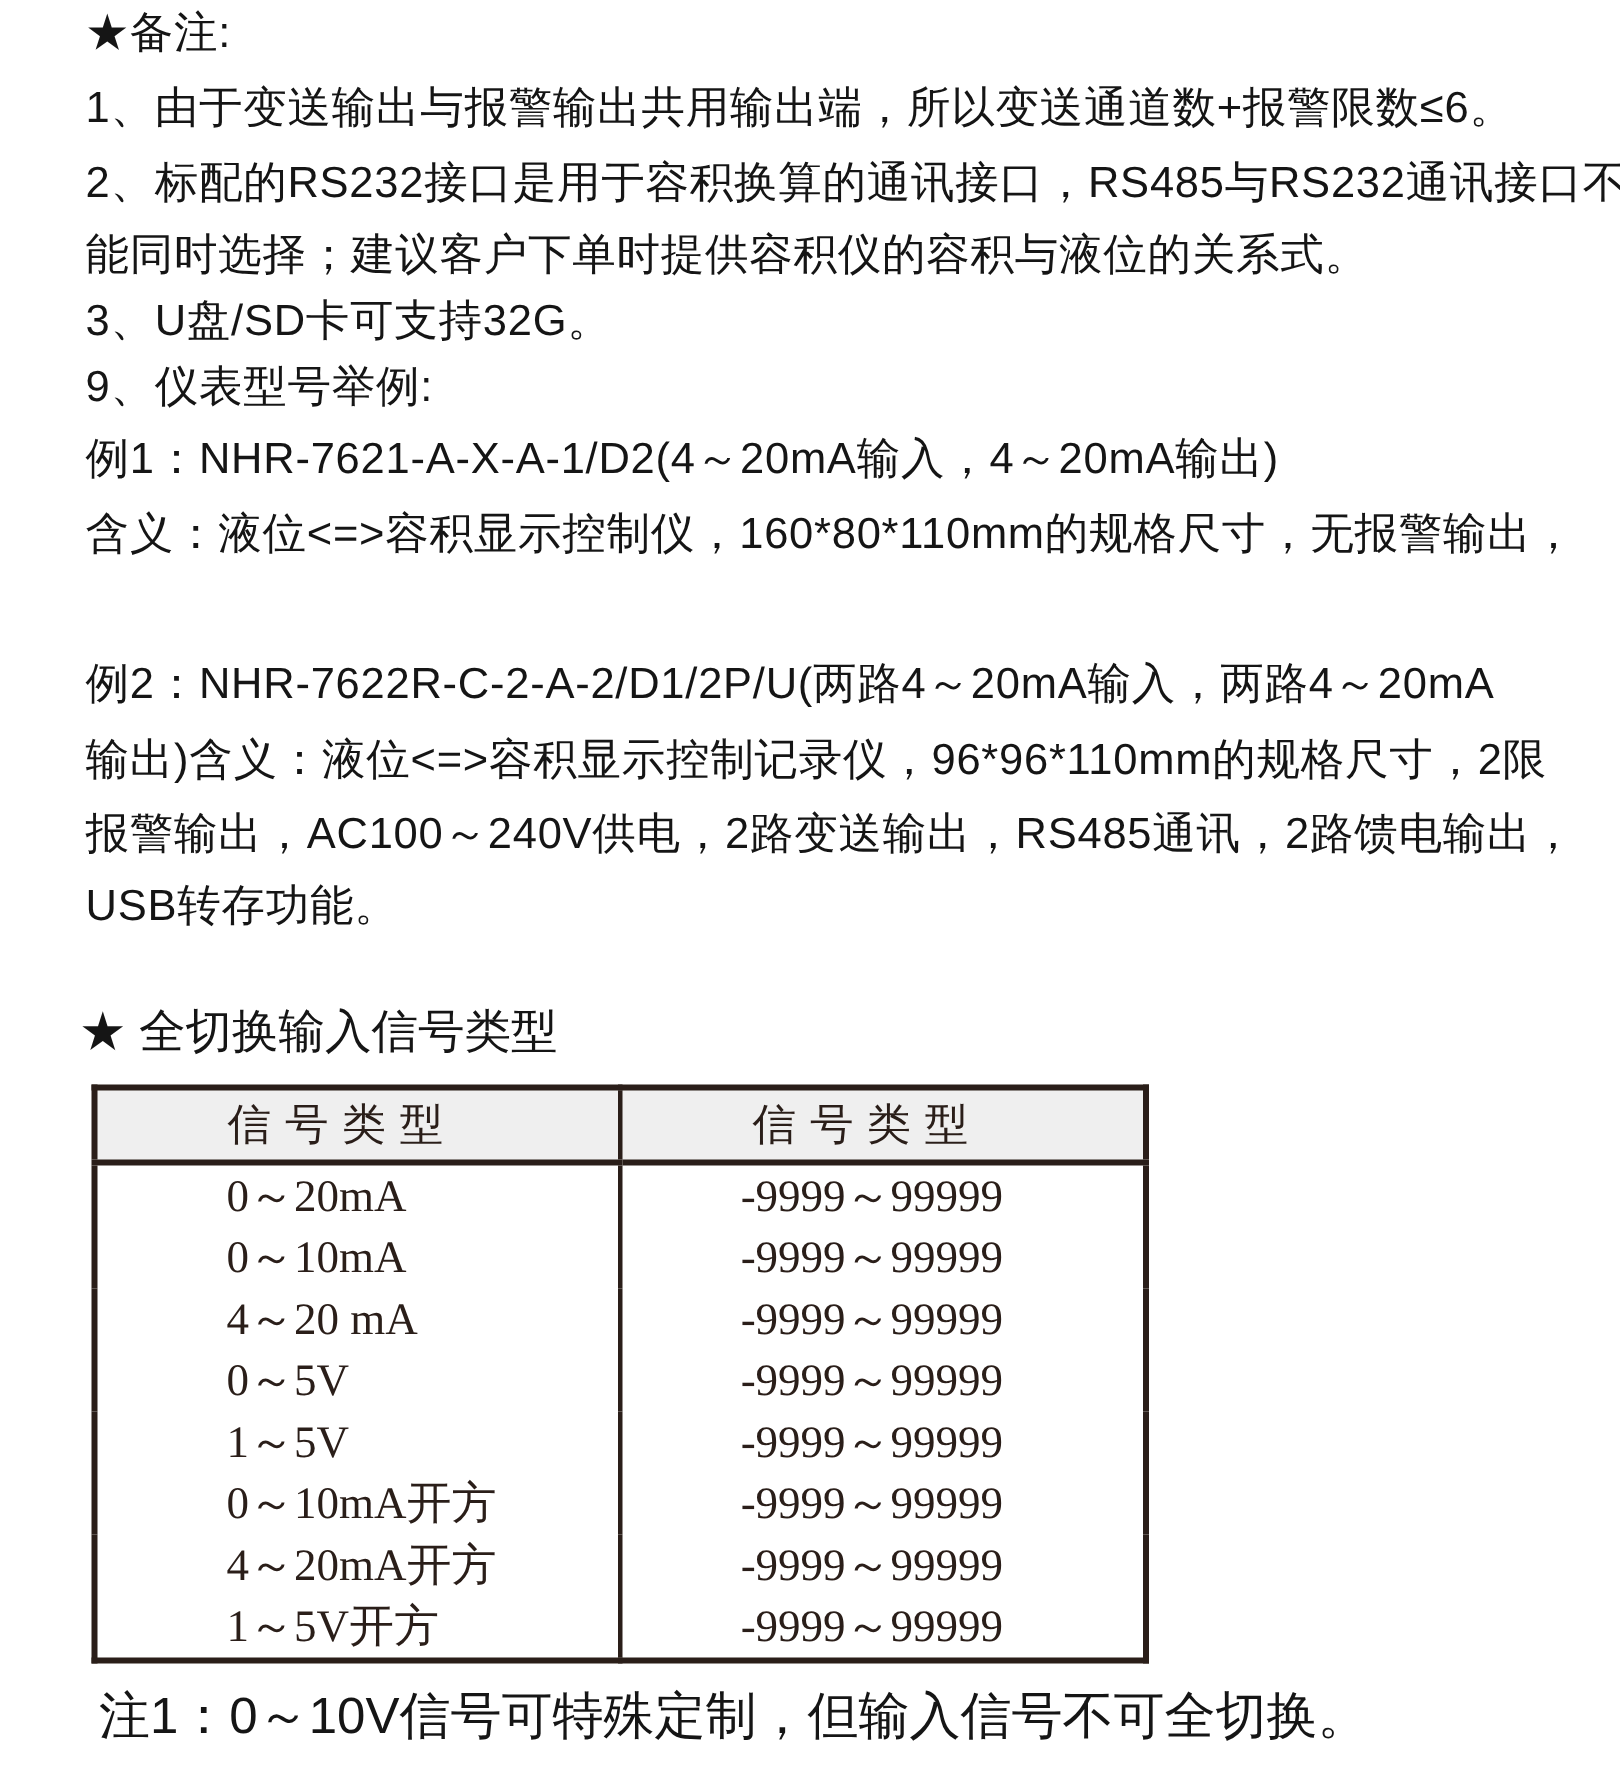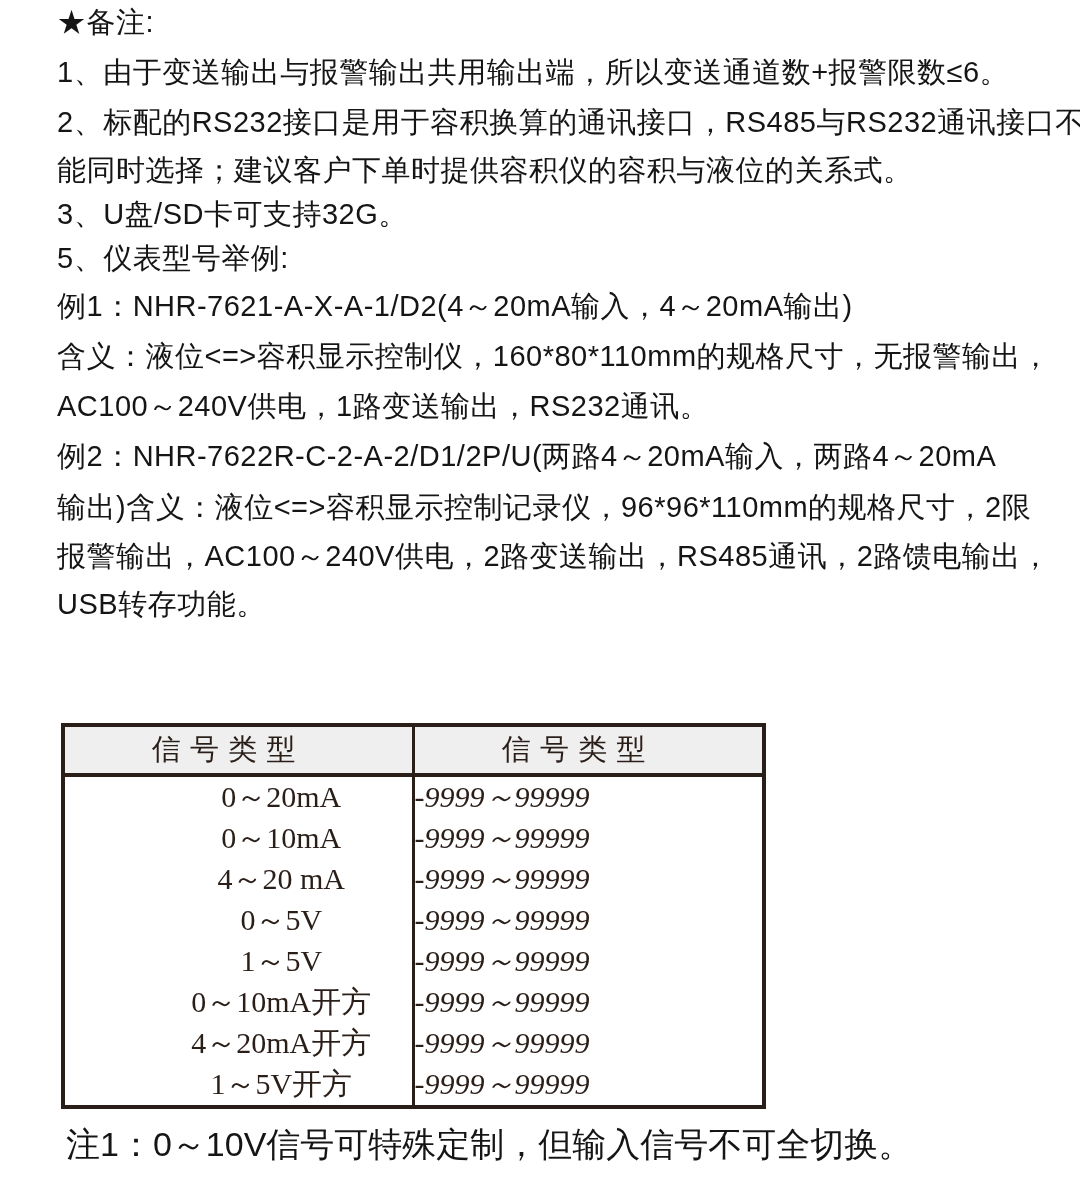--- a/index.html
+++ b/index.html
@@ -61,27 +61,26 @@
   table.signal-table th:first-child,
   table.signal-table td:first-child {
     border-right: 3px solid #2a1e19;
   }
   table.signal-table td {
     font-size: 30px;
     padding: 0;
     vertical-align: middle;
   }
   table.signal-table td.signal {
-    text-align: center;
+    text-align: left;
     padding-left: 86px;
   }
   table.signal-table td.range {
-    text-align: left;
+    text-align: center;
     padding-right: 14px;
-    font-style: italic;
   }
   .footnote {
     position: absolute;
     left: 66px;
     top: 1124px;
     font-size: 34px;
     line-height: 40px;
     white-space: nowrap;
     color: #151515;
   }
@@ -89,29 +88,29 @@
 </head>
 <body>
 
 <div class="page">
 
   <div class="note-line" style="top:2px">★备注:</div>
   <div class="note-line" style="top:52px">1、由于变送输出与报警输出共用输出端，所以变送通道数+报警限数≤6。</div>
   <div class="note-line" style="top:102px">2、标配的RS232接口是用于容积换算的通讯接口，RS485与RS232通讯接口不</div>
   <div class="note-line" style="top:150px">能同时选择；建议客户下单时提供容积仪的容积与液位的关系式。</div>
   <div class="note-line" style="top:194px">3、U盘/SD卡可支持32G。</div>
-  <div class="note-line" style="top:238px">5、仪表型号举例:</div>
+  <div class="note-line" style="top:238px">9、仪表型号举例:</div>
   <div class="note-line" style="top:286px">例1：NHR-7621-A-X-A-1/D2(4～20mA输入，4～20mA输出)</div>
   <div class="note-line" style="top:336px">含义：液位&lt;=&gt;容积显示控制仪，160*80*110mm的规格尺寸，无报警输出，</div>
-  <div class="note-line" style="top:386px">AC100～240V供电，1路变送输出，RS232通讯。</div>
   <div class="note-line" style="top:436px">例2：NHR-7622R-C-2-A-2/D1/2P/U(两路4～20mA输入，两路4～20mA</div>
   <div class="note-line" style="top:487px">输出)含义：液位&lt;=&gt;容积显示控制记录仪，96*96*110mm的规格尺寸，2限</div>
   <div class="note-line" style="top:536px">报警输出，AC100～240V供电，2路变送输出，RS485通讯，2路馈电输出，</div>
   <div class="note-line" style="top:584px">USB转存功能。</div>
 
+  <div class="section-heading">★ 全切换输入信号类型</div>
 
   <table class="signal-table">
     <colgroup>
         <col class="c1">
         <col class="c2">
       </colgroup>
     <thead>
       <tr>
         <th>信号类型</th>
         <th>信号类型</th>

